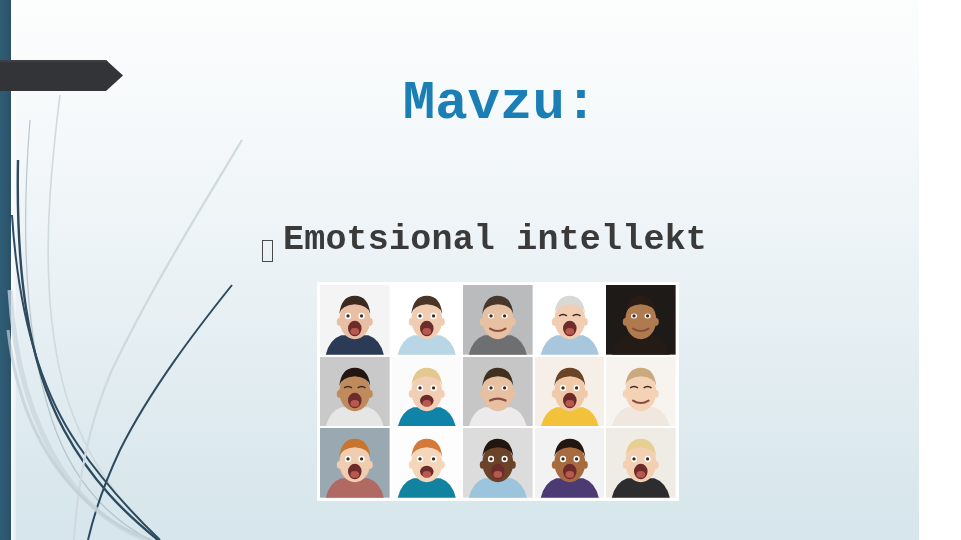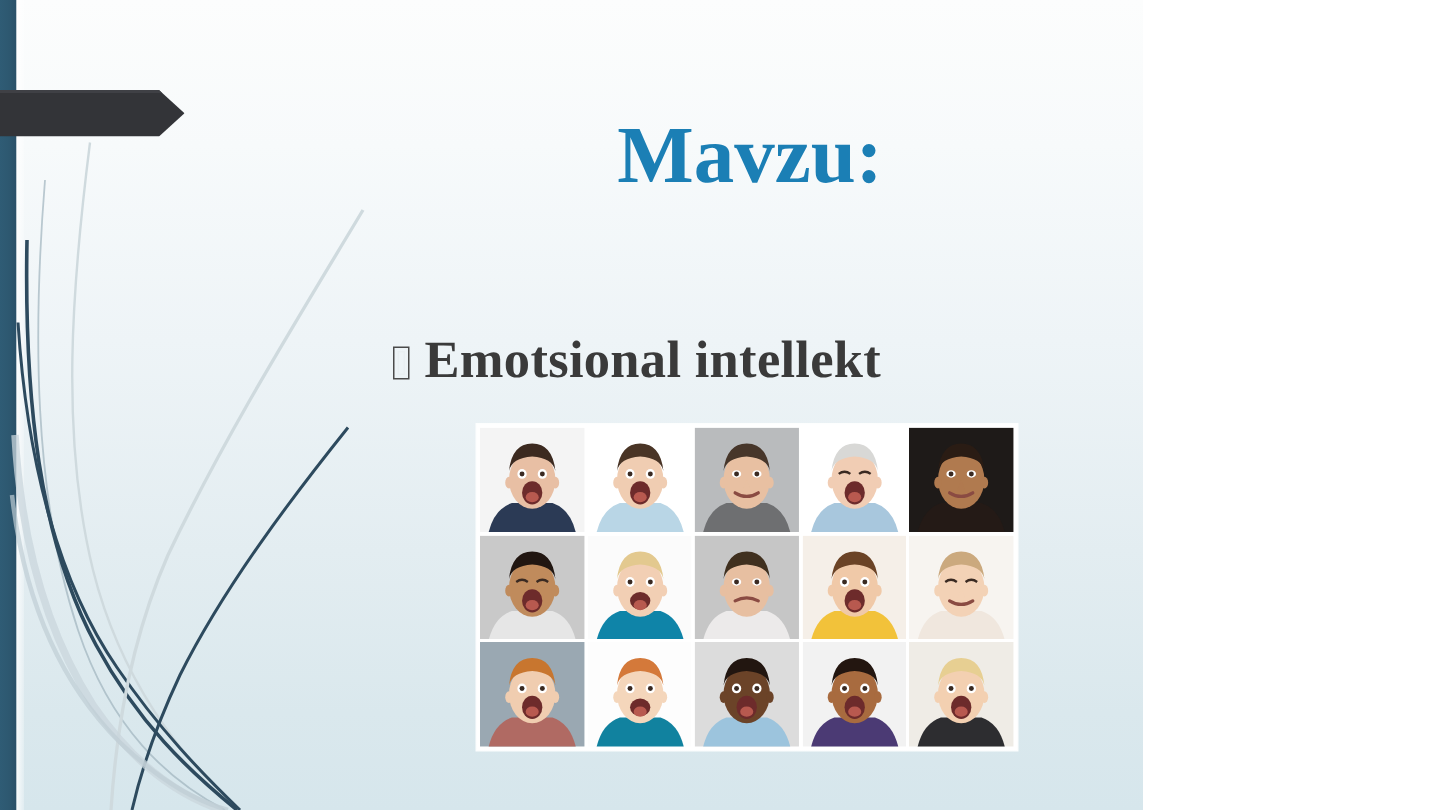--- a/index.html
+++ b/index.html
@@ -2,24 +2,24 @@
 <html><head>
 <meta charset="utf-8">
 <style>
   html, body {
     margin: 0;
     padding: 0;
     background: #ffffff;
   }
   #slide {
     position: relative;
-    width: 762px;
+    width: 919px;
     height: 540px;
     overflow: hidden;
-    font-family: Liberation Serif, serif;
+    font-family: Liberation Mono, monospace;
     background: linear-gradient(to bottom, #fcfdfd 0%, #f7fafb 18%, #eef4f7 42%, #e3edf1 68%, #dae8ed 88%, #d6e6ec 100%);
   }
 
   
   .left-stripe {
     position: absolute;
     left: 0;
     top: 0;
     width: 11px;
     height: 540px;
@@ -67,21 +67,21 @@
     color: #1b7fb5;
     line-height: 1.1;
   }
 
   
   .body-line {
     position: absolute;
     left: 262px;
     top: 220px;
     display: flex;
-    align-items: center;
+    align-items: flex-end;
     gap: 10px;
   }
   .tofu-bullet {
     display: inline-block;
     width: 11px;
     height: 22px;
     border: 1px solid #4a4a4a;
     box-sizing: border-box;
     position: relative;
     top: 2px;

